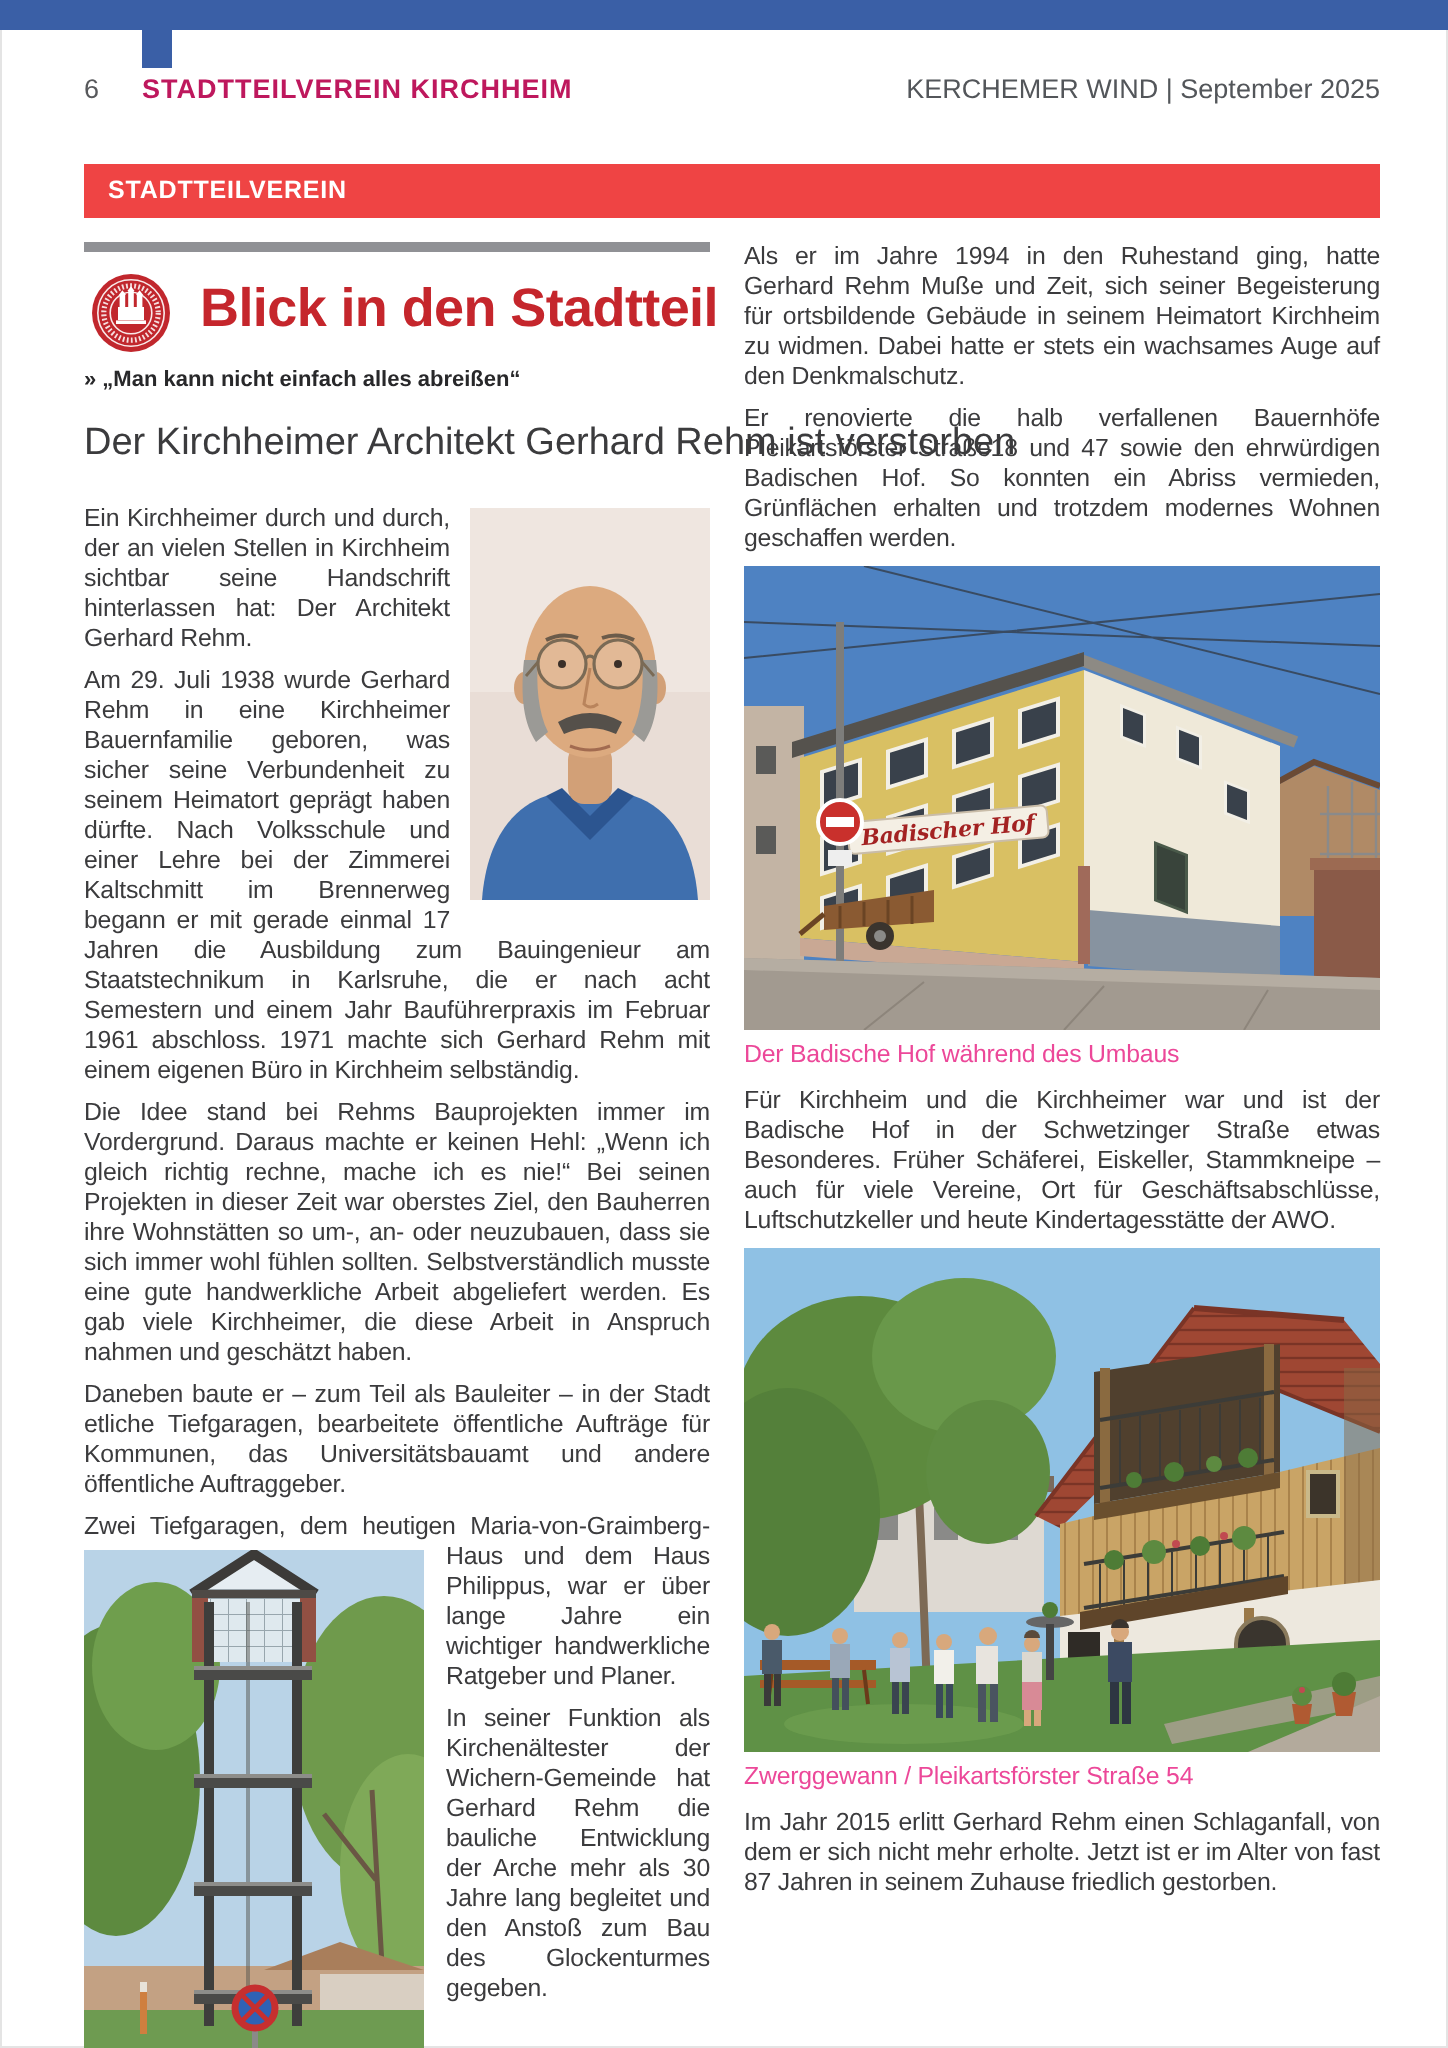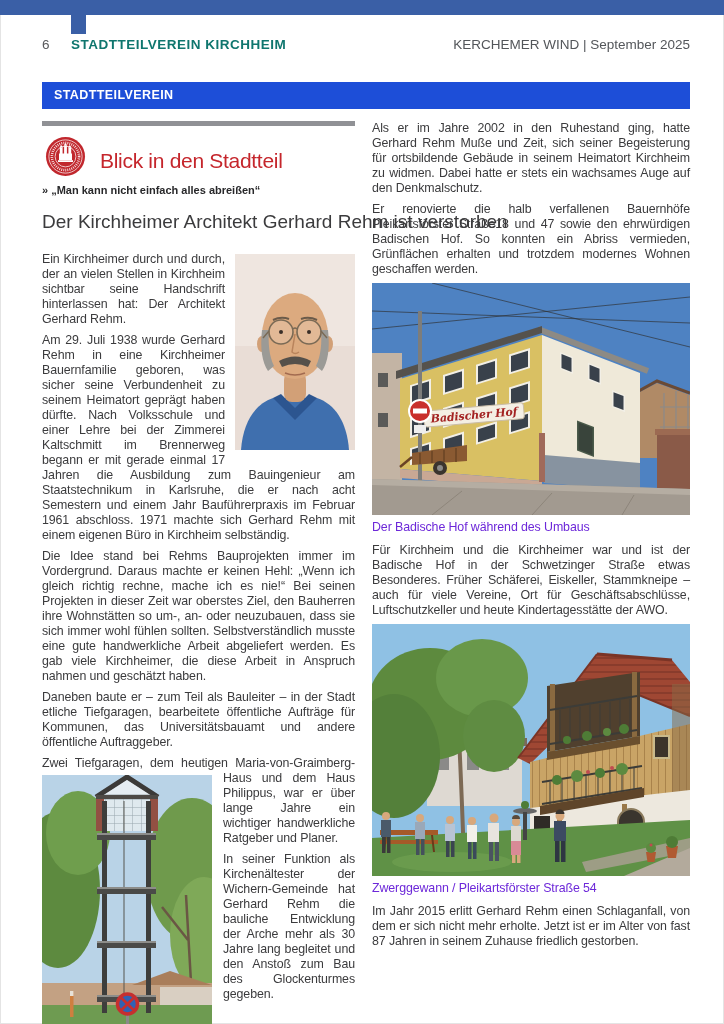--- a/index.html
+++ b/index.html
@@ -3,42 +3,42 @@
 <meta charset="utf-8">
 <style>
   html,body{margin:0;padding:0;background:#fff;}
   .page{position:relative;width:724px;height:1024px;background:#fff;overflow:hidden;
         font-family:"Liberation Sans","DejaVu Sans",sans-serif;color:#3b3b3d;
         box-shadow:inset 0 0 0 1px #e4e4e4;}
   .topbar{position:absolute;left:0;top:0;width:724px;height:15px;background:#3a5fa6;}
   .toptab{position:absolute;left:71px;top:15px;width:15px;height:19px;background:#3a5fa6;}
   .pagenum{position:absolute;left:42px;top:37px;font-size:13.5px;color:#58595c;}
   .hdr-left{position:absolute;left:71px;top:37px;font-size:13.5px;font-weight:bold;
-            letter-spacing:.5px;color:#0f766e;}
+            letter-spacing:.5px;color:#be185d;}
   .hdr-right{position:absolute;right:34px;top:37px;font-size:13.5px;color:#53565a;}
-  .banner{position:absolute;left:42px;top:82px;width:648px;height:27px;background:#1d4ed8;
+  .banner{position:absolute;left:42px;top:82px;width:648px;height:27px;background:#ef4444;
           color:#fff;font-size:12.5px;font-weight:bold;letter-spacing:.4px;line-height:27px;
           padding-left:12px;box-sizing:border-box;}
   .rule{position:absolute;left:42px;top:121px;width:313px;height:5px;background:#909195;}
   .logo{position:absolute;left:45px;top:136px;width:41px;height:41px;}
-  .title{position:absolute;left:100px;top:149px;margin:0;font-size:21px;font-weight:normal;
+  .title{position:absolute;left:100px;top:139px;margin:0;font-size:27px;font-weight:bold;
          letter-spacing:-.3px;color:#c5262c;}
   .subtitle{position:absolute;left:42px;top:184px;margin:0;font-size:11px;font-weight:bold;
             color:#28282a;}
   .standfirst{position:absolute;left:42px;top:211px;margin:0;font-size:19px;color:#3b3b3d;}
   .col{position:absolute;font-size:12.4px;line-height:15px;letter-spacing:-.1px;
        text-align:justify;}
   .col p{margin:0 0 6px;hyphens:auto;}
   .col-left{left:42px;top:252px;width:313px;}
   .col-right{left:372px;top:121px;width:318px;}
   .ph-portrait{float:right;width:120px;height:196px;margin:2px 0 6px 10px;}
   .ph-portrait svg,.ph-tower svg,figure svg{display:block;}
   .ph-tower{float:left;width:170px;height:250px;margin:4px 11px 2px 0;}
   figure{margin:1px 0 8px;}
-  figcaption{margin-top:5px;font-size:12.4px;text-align:left;color:#6d28d9;}
+  figcaption{margin-top:5px;font-size:12.4px;text-align:left;color:#ec4899;}
   .sign-text{font-family:"DejaVu Serif","Liberation Serif",serif;font-style:italic;font-weight:bold;}
 </style>
 </head>
 <body>
 
 <div class="page">
 
   <div class="topbar"></div>
   <div class="toptab"></div>
 
@@ -144,21 +144,21 @@
       <rect x="28" y="216" width="3.5" height="5" fill="#e8e2d8"></rect>
       <rect x="84" y="228" width="3" height="22" fill="#8a8a88"></rect>
       <circle cx="85.5" cy="229" r="10" fill="#2f62b5" stroke="#c62f2f" stroke-width="3.5"></circle>
       <path d="M79.5,223 L91.5,235 M91.5,223 L79.5,235" stroke="#c62f2f" stroke-width="2.5"></path>
     </svg>
         </span><span>Haus und dem Haus Philippus, war er über lange Jahre ein wichtiger handwerkliche Ratgeber und Planer.</span></p>
     <p>In seiner Funktion als Kirchenältester der Wichern-Gemeinde hat Gerhard Rehm die bauliche Entwicklung der Arche mehr als 30 Jahre lang begleitet und den Anstoß zum Bau des Glockenturmes gegeben.</p>
   </div>
 
   <div class="col col-right">
-    <p>Als er im Jahre 2002 in den Ruhestand ging, hatte Gerhard Rehm Muße und Zeit, sich seiner Begeisterung für ortsbildende Gebäude in seinem Heimatort Kirchheim zu widmen. Dabei hatte er stets ein wachsames Auge auf den Denkmalschutz.</p>
+    <p>Als er im Jahre 1994 in den Ruhestand ging, hatte Gerhard Rehm Muße und Zeit, sich seiner Begeisterung für ortsbildende Gebäude in seinem Heimatort Kirchheim zu widmen. Dabei hatte er stets ein wachsames Auge auf den Denkmalschutz.</p>
     <p>Er renovierte die halb verfallenen Bauernhöfe Pleikartsförster Straße18 und 47 sowie den ehrwürdigen Badischen Hof. So konnten ein Abriss vermieden, Grünflächen erhalten und trotzdem modernes Wohnen geschaffen werden.</p>
 
     <figure>
       <svg width="318" height="232" viewBox="0 0 318 232">
         <rect width="318" height="232" fill="#4e82c2"></rect>
         <path d="M0,46 L318,14 M0,28 L318,40 M60,0 L318,64" stroke="#2e2e2e" stroke-width="1" opacity="0.65" fill="none"></path>
         <rect x="0" y="70" width="30" height="130" fill="#c3b4a4"></rect>
         <rect x="6" y="90" width="10" height="14" fill="#5a5a58"></rect>
         <rect x="6" y="130" width="10" height="14" fill="#5a5a58"></rect>
         <path d="M250,118 L285,100 L318,112 L318,175 L250,175 Z" fill="#b08a66"></path>

